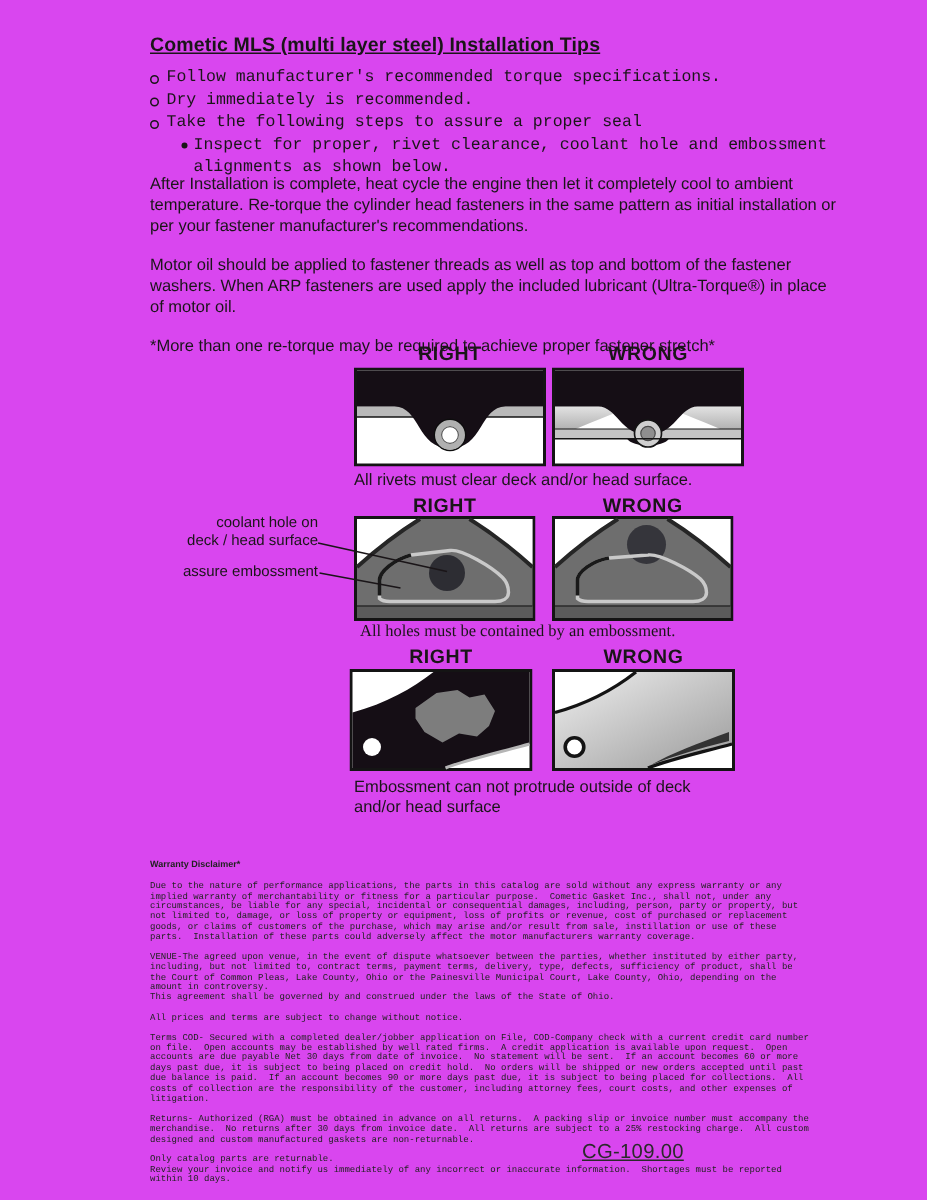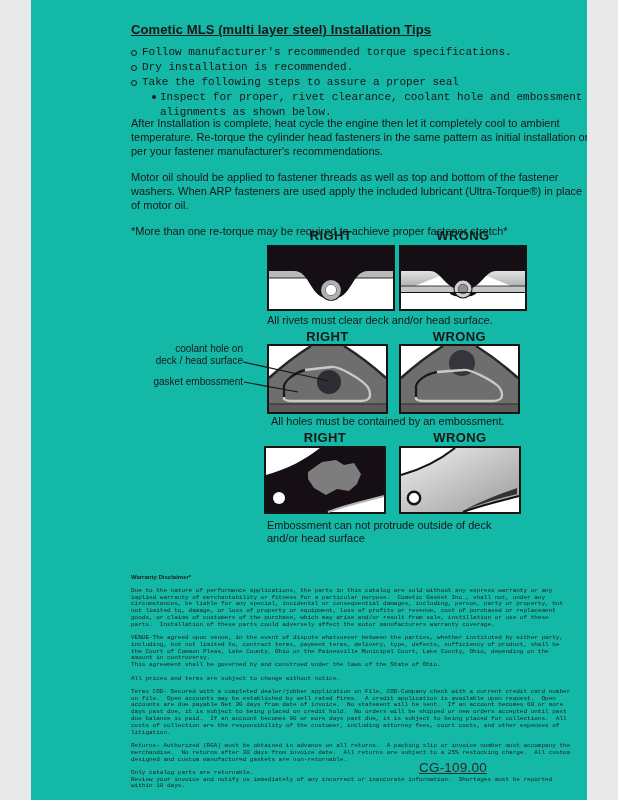--- a/index.html
+++ b/index.html
@@ -1,17 +1,17 @@
 <!DOCTYPE html>
 <html><head>
 <meta charset="utf-8">
 <style>
   html,body{margin:0;padding:0;background:#e9e9e9;}
   .page{
-    position:relative;width:556px;height:800px;background:#14b8a6;
+    position:relative;width:618px;height:800px;background:#d946ef;
     font-family:"Liberation Sans","DejaVu Sans",sans-serif;color:#1a1518;
     overflow:hidden;margin:0 auto;
   }
   .abs{position:absolute;}
   .pre{white-space:pre-wrap;font-family:Liberation Mono, monospace;}
 
   
   .tips{left:100px;top:22px;width:455px;}
   .doc-title{
     font-size:13px;font-weight:bold;text-decoration:underline;
@@ -59,21 +59,21 @@
 
   <div class="abs tips">
     <h1 class="doc-title">Cometic MLS (multi layer steel) Installation Tips</h1>
 
     <div class="bullet-row">
       <span class="marker-circle"></span>
       <span class="pre">Follow manufacturer's recommended torque specifications.</span>
     </div>
     <div class="bullet-row">
       <span class="marker-circle"></span>
-      <span class="pre">Dry installation is recommended.</span>
+      <span class="pre">Dry immediately is recommended.</span>
     </div>
     <div class="bullet-row">
       <span class="marker-circle"></span>
       <span class="pre">Take the following steps to assure a proper seal</span>
     </div>
     <div class="bullet-row sub">
       <span class="marker-dot"></span>
       <span class="pre">Inspect for proper, rivet clearance, coolant hole and embossment alignments as shown below.</span>
     </div>
   </div>
@@ -122,21 +122,21 @@
 
   <div class="abs fig-caption" style="left:236px;top:314px;width:300px;">All rivets must clear deck and/or head surface.</div>
 
   <div class="abs fig-label" style="left:236px;top:330px;width:121px;">RIGHT</div>
   <div class="abs fig-label" style="left:368px;top:330px;width:121px;">WRONG</div>
 
   <div class="abs side-label" style="left:98px;top:343px;width:114px;">
     <div>coolant hole on</div>
     <div>deck / head surface</div>
   </div>
-  <div class="abs side-label" style="left:98px;top:376px;width:114px;">gasket embossment</div>
+  <div class="abs side-label" style="left:98px;top:376px;width:114px;">assure embossment</div>
 
   <div class="abs" style="left:236px;top:344px;">
     <svg width="121" height="70" viewBox="0 0 121 70">
       <rect x="1" y="1" width="119" height="68" fill="#6e6e6e" stroke="#141414" stroke-width="2"></rect>
       <rect x="2" y="60" width="117" height="8" fill="#5b5b5b"></rect>
       <line x1="2" y1="60" x2="119" y2="60" stroke="#2a2a2a" stroke-width="1"></line>
       <path d="M2,2 L44,2 C28,12 12,25 2,34 Z" fill="#ffffff"></path>
       <path d="M44,2 C28,12 12,25 2,34" fill="none" stroke="#262626" stroke-width="2.6"></path>
       <path d="M119,2 L77,2 C93,12 109,25 119,34 Z" fill="#ffffff"></path>
       <path d="M77,2 C93,12 109,25 119,34" fill="none" stroke="#262626" stroke-width="2.6"></path>
@@ -159,21 +159,21 @@
       <path d="M17,55 L17,43 C17,37 27,30 38,28 L64,26 C72,25 92,36 99,42 C102,45 103,48 103,51 C103,55 99,57 94,57 L24,57 C19,57 17,55 17,55 Z" fill="none" stroke="#c9c9c9" stroke-width="2.3"></path>
       <path d="M17,53 L17,43 C17,37 27,30 38,28" fill="none" stroke="#191919" stroke-width="2.5"></path>
     </svg>
   </div>
 
   <svg class="abs" style="left:205px;top:350px;" width="100" height="50" viewBox="0 0 100 50">
     <line x1="7" y1="12" x2="93" y2="31" stroke="#1a1518" stroke-width="1.1"></line>
     <line x1="8" y1="32" x2="62" y2="42" stroke="#1a1518" stroke-width="1.1"></line>
   </svg>
 
-  <div class="abs fig-caption" style="left:240px;top:415px;width:300px;">All holes must be contained by an embossment.</div>
+  <div class="abs fig-caption" style="left:240px;top:415px;width:300px;font-family:Liberation Serif, serif;">All holes must be contained by an embossment.</div>
 
   <div class="abs fig-label" style="left:233px;top:431px;width:122px;">RIGHT</div>
   <div class="abs fig-label" style="left:368px;top:431px;width:122px;">WRONG</div>
 
   <div class="abs" style="left:233px;top:446px;">
     <svg width="122" height="68" viewBox="0 0 122 68">
       <rect x="1" y="1" width="120" height="66" fill="#ffffff" stroke="#141414" stroke-width="2"></rect>
       <path d="M56,2 L120,2 L120,50 C98,56 76,61 64,66 L2,66 L2,29 C24,23 42,13 56,2 Z" fill="#150e15"></path>
       <path d="M120,50 C98,56 76,61 64,66" fill="none" stroke="#b5b5b5" stroke-width="2"></path>
       <path d="M44,26 L58,16 L72,14 L80,19 L90,17 L97,28 L93,38 L85,45 L73,43 L62,49 L50,42 L44,33 Z" fill="#7d7d7d"></path>

